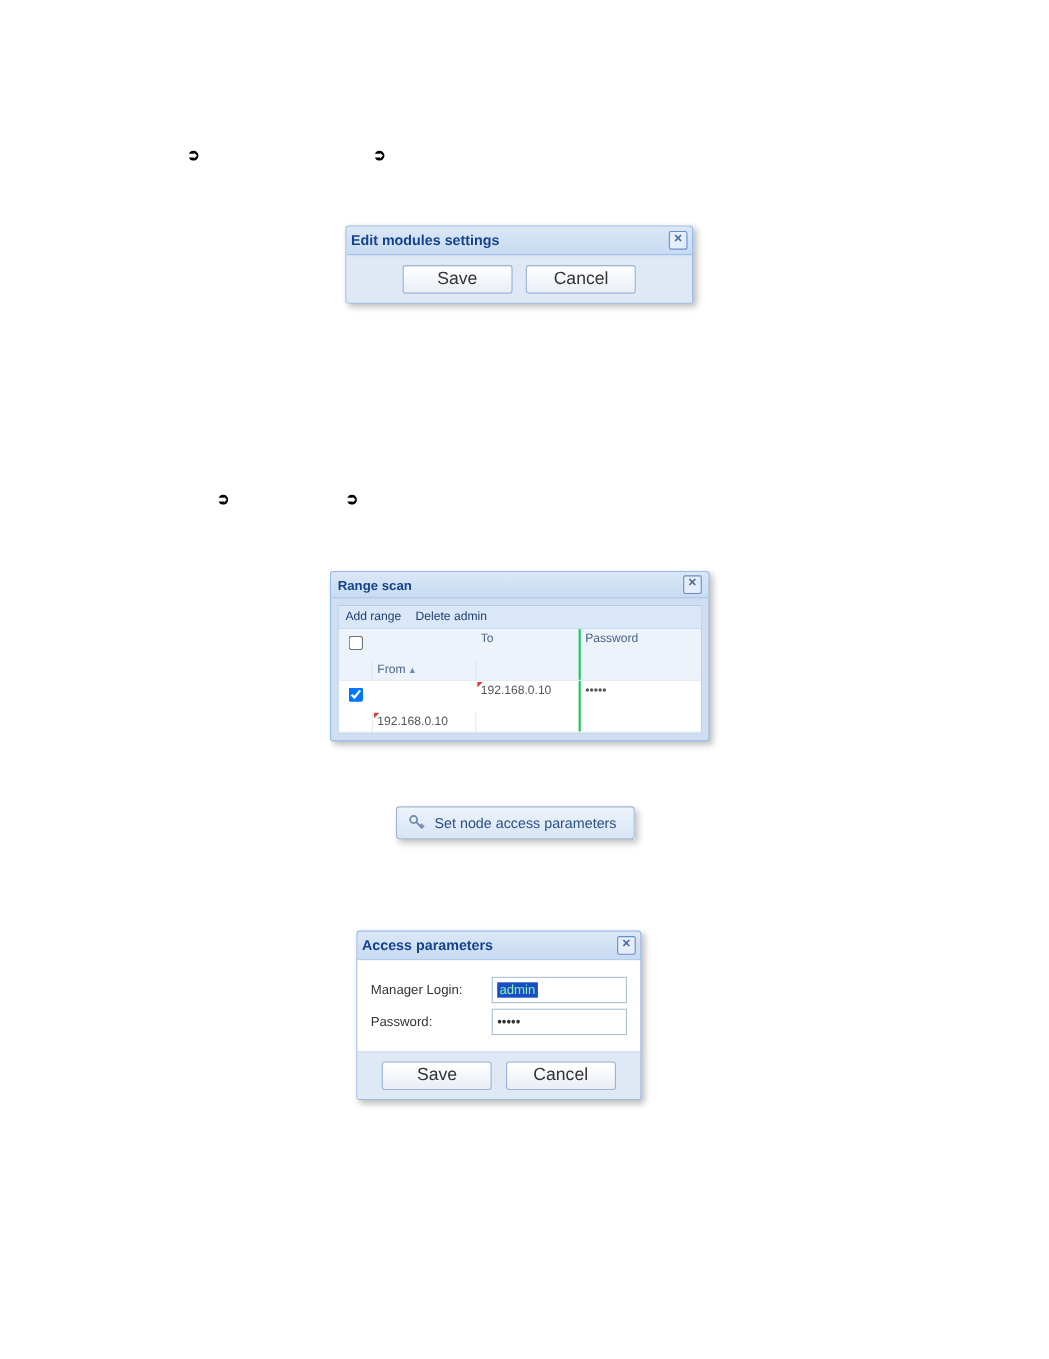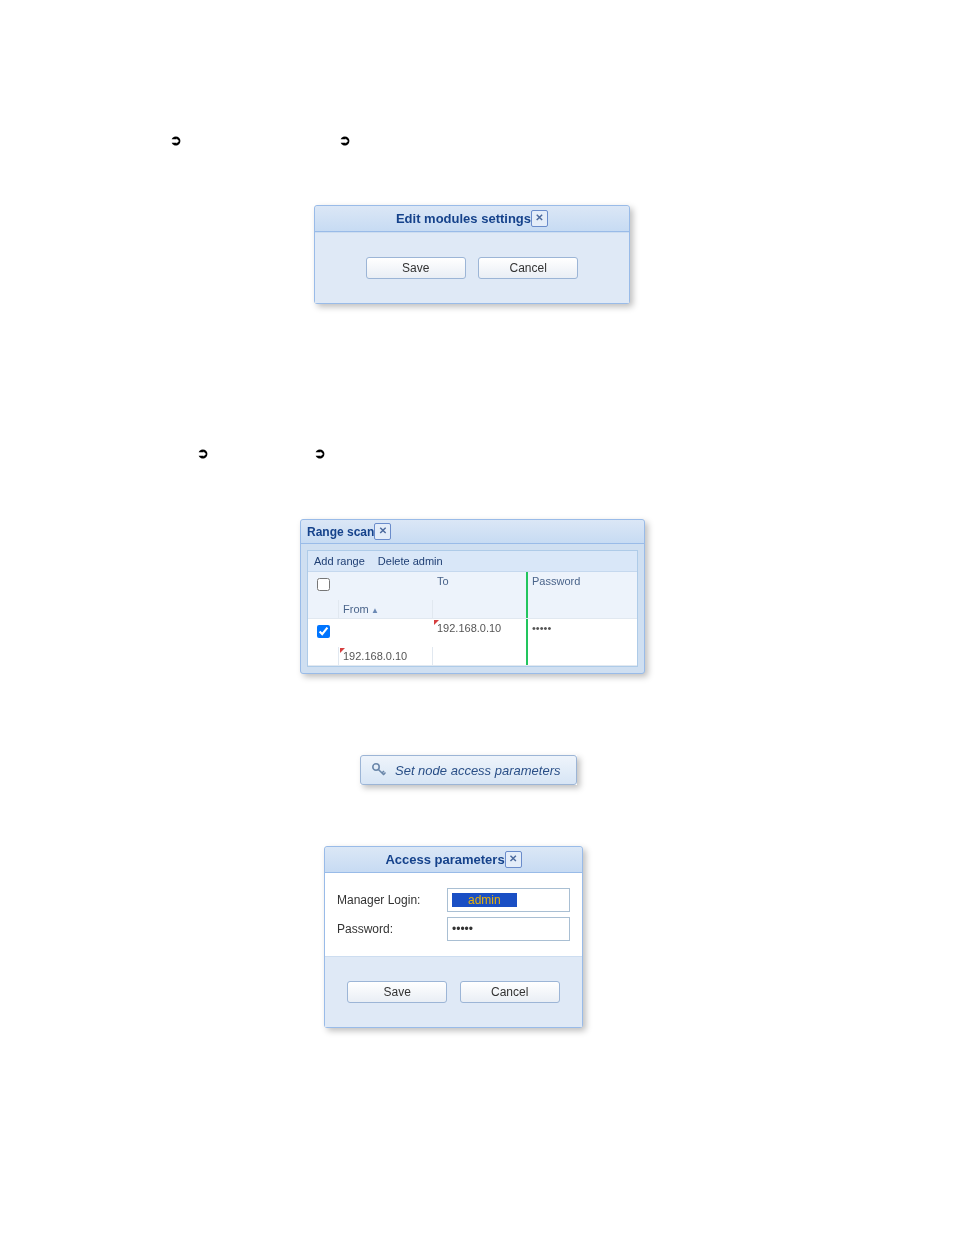--- a/index.html
+++ b/index.html
@@ -20,21 +20,21 @@
     box-shadow: 3px 3px 6px rgba(0,0,0,0.25);
     background: #dfe9f6;
   }
   .dialog-header {
     background: linear-gradient(#dbe7f6,#c7dbf3);
     color: #15428b;
     font-size: 13px;
     font-weight: bold;
     padding: 4px 4px;
     display: flex;
-    justify-content: center;
+    justify-content: space-between;
     align-items: center;
     border-bottom: 1px solid #99bbe8;
     border-radius: 3px 3px 0 0;
   }
   .close-btn {
     width: 15px;
     height: 15px;
     border: 1px solid #6a8ccb;
     background: #e4edf9;
     color: #4c6a9d;
@@ -51,22 +51,22 @@
   .dialog-footer {
     background: #dfe9f6;
     padding: 8px;
     text-align: center;
     border-top: 1px solid #cdddf0;
   }
   .btn {
     display: inline-block;
     min-width: 70px;
     padding: 3px 14px;
-    margin: 16px 4px;
-    font-size: 12px;
+    margin: 0 4px;
+    font-size: 16px;
     color: #333;
     background: linear-gradient(#ffffff,#e9eef5);
     border: 1px solid #9cb5d6;
     border-radius: 3px;
     cursor: pointer;
   }
   .checkbox-row {
     display: flex;
     align-items: center;
     margin: 6px 0;
@@ -94,21 +94,21 @@
     box-shadow: 3px 3px 6px rgba(0,0,0,0.25);
     background: #cfdff1;
   }
   .range-header {
     background: linear-gradient(#dbe7f6,#c7dbf3);
     color: #15428b;
     font-size: 12px;
     font-weight: bold;
     padding: 3px 6px;
     display: flex;
-    justify-content: flex-start;
+    justify-content: space-between;
     align-items: center;
     border-bottom: 1px solid #99bbe8;
     border-radius: 3px 3px 0 0;
   }
   .range-inner {
     margin: 6px;
     border: 1px solid #aecbe8;
     background: #fff;
   }
   .range-toolbar {
@@ -179,28 +179,28 @@
     flex: 1;
     border: 1px solid #a9bfd3;
     padding: 2px 4px;
     font-size: 12px;
     height: 18px;
     line-height: 18px;
     background: #fff;
   }
   .selected-text {
     background: #1a4fc4;
-    color: #eab308;
-    padding: 0 16px;
+    color: #86efac;
+    padding: 0 2px;
   }
 
   
   #edit-modules-dialog { left: 314px; top: 205px; width: 314px; }
   #range-scan-panel    { left: 300px; top: 519px; }
-  #node-btn-pos        { left: 360px; top: 755px; font-style: italic; }
+  #node-btn-pos        { left: 360px; top: 733px; }
   #access-params-dialog{ left: 324px; top: 846px; width: 257px; }
 
   #arrow1 { left: 170px; top: 132px; }
   #arrow2 { left: 339px; top: 132px; }
   #arrow3 { left: 197px; top: 445px; }
   #arrow4 { left: 314px; top: 445px; }
 </style>
 </head>
 <body>
 

